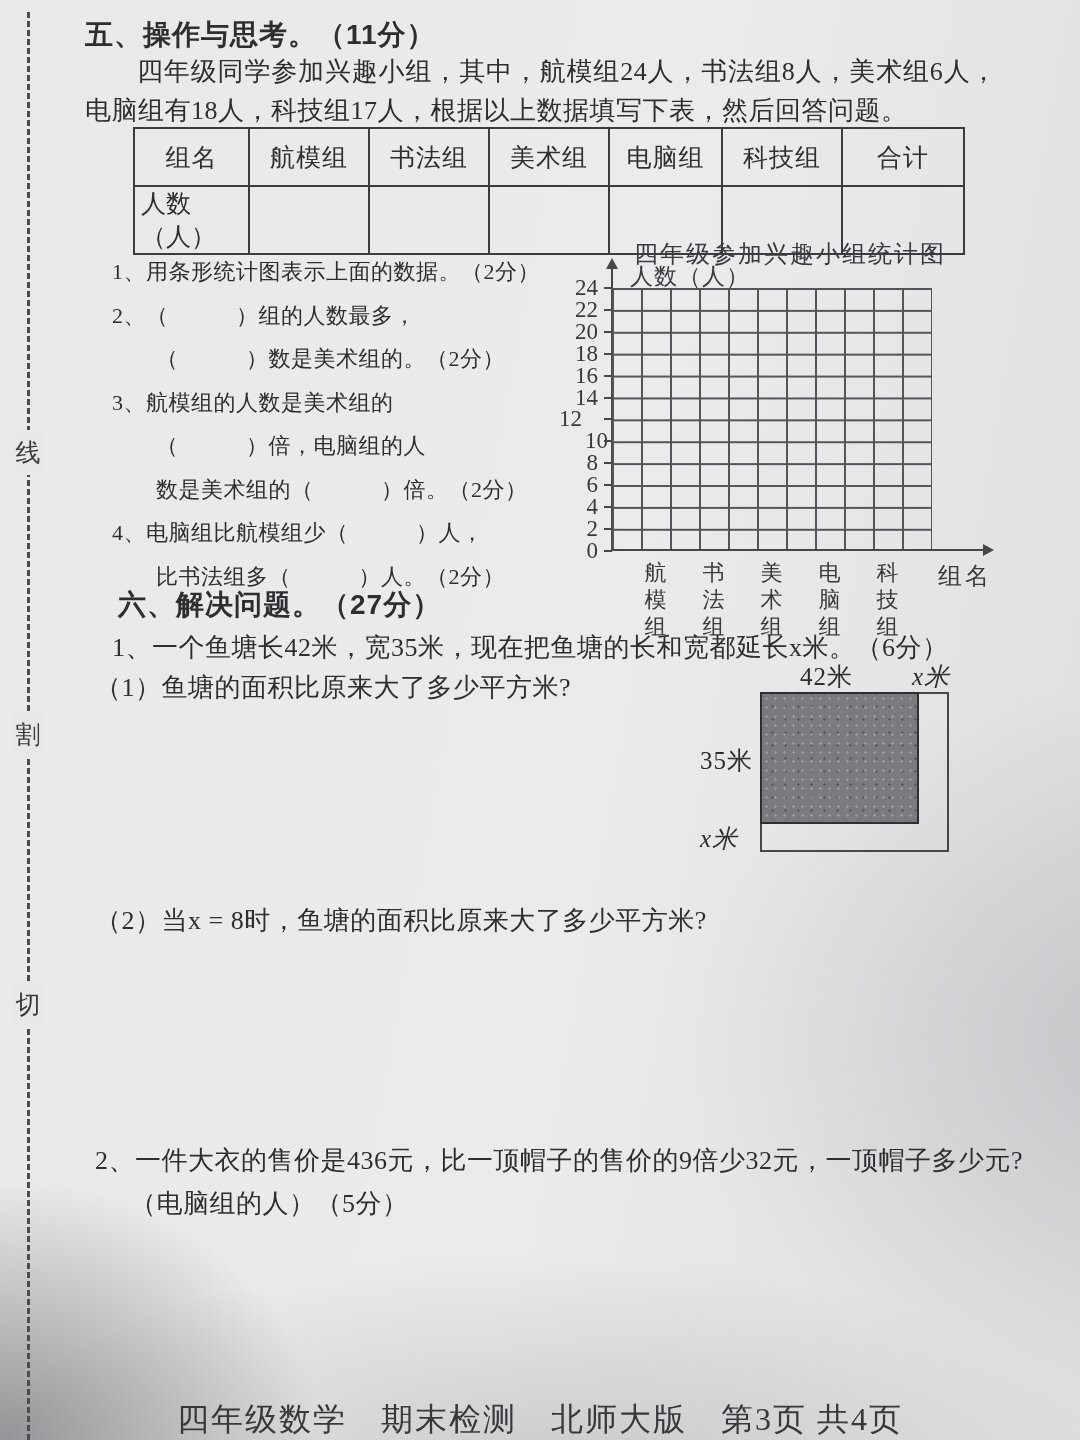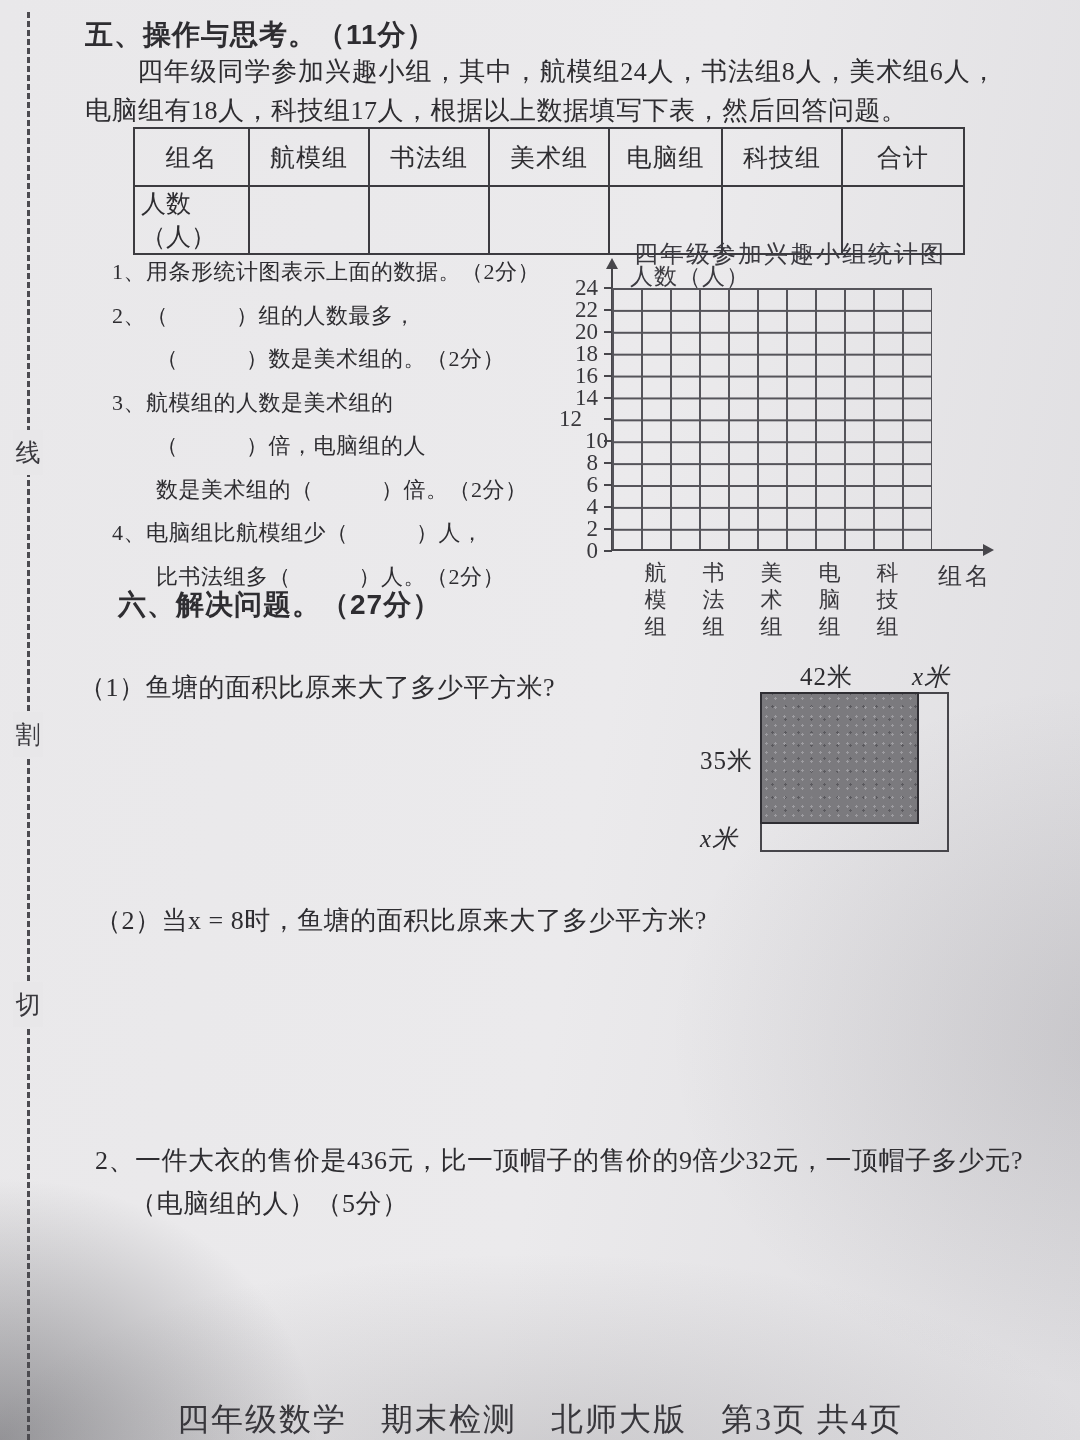--- a/index.html
+++ b/index.html
@@ -130,21 +130,22 @@
   <div class="abs chart-title" style="left:625px;top:238px;width:330px;text-align:center;">四年级参加兴趣小组统计图</div>
   <div class="abs chart-ylab" style="left:630px;top:261px;">人数（人）</div>
   <div class="abs arrow-up" style="left:606px;top:258px;"></div>
   <div class="abs axis" style="left:611px;top:268px;width:2px;height:283px;"></div>
   <div class="abs grid" style="left:612px;top:288px;width:319px;height:262.8px;"></div>
   <div class="abs axis" style="left:611px;top:549px;width:374px;height:2px;"></div>
   <div class="abs arrow-right" style="left:983px;top:544px;"></div>
   <div class="abs xname" style="left:938px;top:560px;">组名</div>
 
   <div class="abs h-sec" style="left:82px;top:586px;margin-left:36px;">六、解决问题。（27分）</div>
-  <div class="abs body-text" style="left:79px;top:670px;white-space:nowrap;">（1）鱼塘的面积比原来大了多少平方米?</div>
+  <div class="abs body-text" style="left:112px;top:630px;white-space:nowrap;">1、一个鱼塘长42米，宽35米，现在把鱼塘的长和宽都延长x米。（6分）</div>
+  <div class="abs body-text" style="left:95px;top:670px;white-space:nowrap;">（1）鱼塘的面积比原来大了多少平方米?</div>
 
   <div class="abs pond-outer" style="left:760px;top:692px;width:185px;height:156px;"></div>
   <div class="abs pond-inner" style="left:760px;top:692px;width:155px;height:128px;"></div>
   <div class="abs dim" style="left:800px;top:660px;">42米</div>
   <div class="abs dim" style="left:912px;top:660px;font-style:italic;">x米</div>
   <div class="abs dim" style="left:700px;top:744px;">35米</div>
   <div class="abs dim" style="left:700px;top:822px;font-style:italic;">x米</div>
 
   <div class="abs body-text" style="left:95px;top:903px;white-space:nowrap;">（2）当x = 8时，鱼塘的面积比原来大了多少平方米?</div>
 

